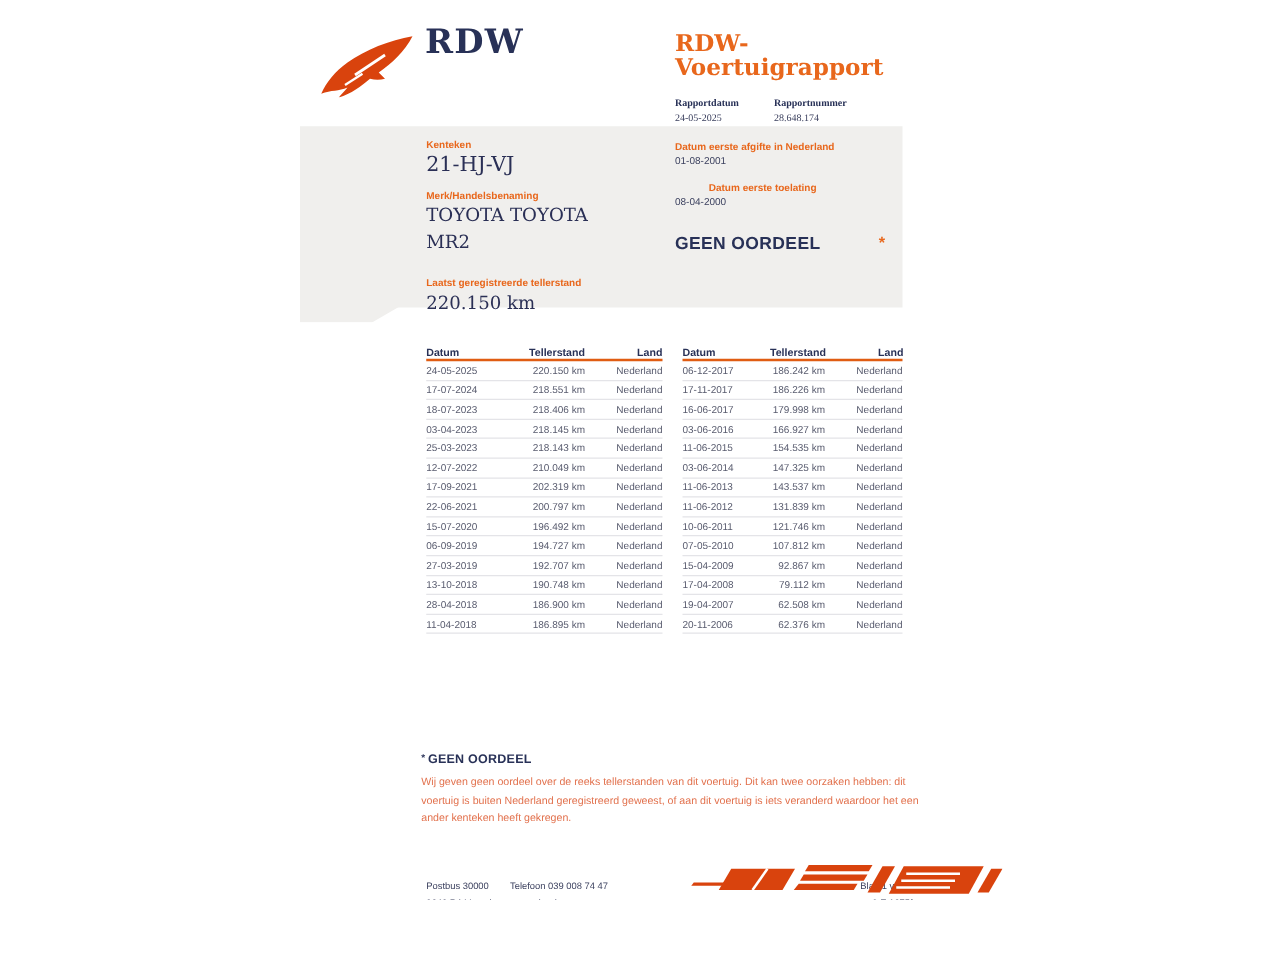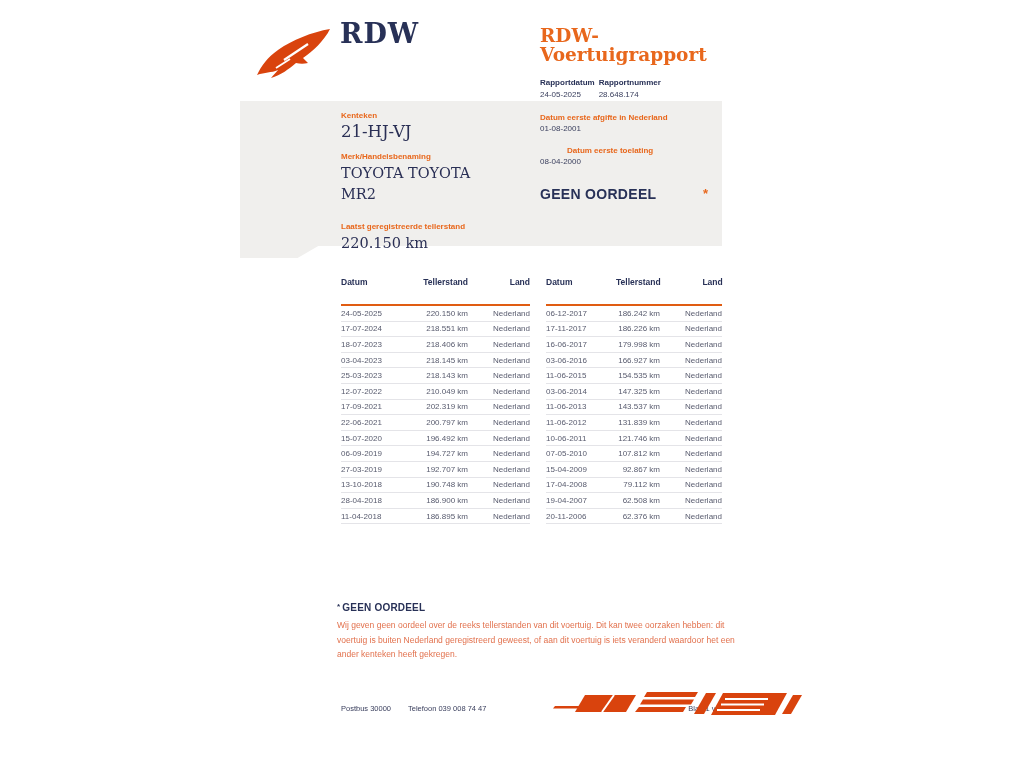--- a/index.html
+++ b/index.html
@@ -7,21 +7,21 @@
         font-family:"Liberation Sans", sans-serif;color:#2a2f55;}
 
   
   .logo{position:absolute;left:256px;top:20px;display:flex;align-items:flex-start;}
   .logo svg{display:block;margin-top:8px;}
   .logo-text{font-family:"DejaVu Serif", serif;font-weight:600;font-size:27px;
              color:#283157;letter-spacing:1px;margin-left:8px;line-height:1;}
   .report-head{position:absolute;left:540px;top:26px;width:200px;}
   .report-title{font-family:"DejaVu Serif", serif;font-weight:700;font-size:18.5px;
                 color:#e8671c;line-height:1.05;margin:0;}
-  .report-meta{display:flex;gap:4px;margin-top:13px;}
+  .report-meta{display:flex;gap:28px;margin-top:13px;font-family:Liberation Serif, serif;}
   .meta-label{font-size:8px;font-weight:bold;color:#283157;}
   .meta-value{font-size:8px;color:#3c415f;margin-top:3px;}
 
   
   .summary-box{position:absolute;left:240px;top:101px;width:482px;height:145px;
                background:#f0efed;}
   .summary-tail{position:absolute;left:240px;top:245px;width:80px;height:13px;
                 background:#f0efed;clip-path:polygon(0 0,100% 0,72% 100%,0 100%);}
   .sb-col-left{position:absolute;left:101px;top:10px;width:190px;}
   .sb-col-right{position:absolute;left:300px;top:12px;width:168px;}
@@ -36,21 +36,21 @@
   .oordeel-star{font-size:13px;font-weight:bold;color:#e8671c;}
 
   
   .odometer{position:absolute;left:341px;top:277px;width:381px;}
   .odo-title{font-size:9px;font-weight:bold;color:#e8671c;margin-bottom:6px;}
   .tables{display:flex;gap:16px;}
   .odo-table{flex:0 0 auto;}
   .odo-table.t-left{width:189px;}
   .odo-table.t-right{width:176px;}
   .thead{display:grid;grid-template-columns:70px 1fr 62px;
-         border-bottom:2px solid #e05c12;padding-bottom:17px;}
+         border-bottom:2px solid #e05c12;padding-bottom:0;}
   .thead span{font-size:8.5px;font-weight:bold;color:#283157;}
   .thead .c1,.thead .c2{text-align:right;}
   .trow{display:grid;grid-template-columns:70px 1fr 62px;align-items:center;
         height:14.6px;border-bottom:1px solid #e4e4e8;}
   .tcell{font-size:8px;color:#585b6e;}
   .tcell.c1,.tcell.c2{text-align:right;}
 
   
   .footnote{position:absolute;left:337px;top:602px;width:400px;}
   .fn-title{font-size:10px;font-weight:bold;color:#283157;letter-spacing:.2px;}

